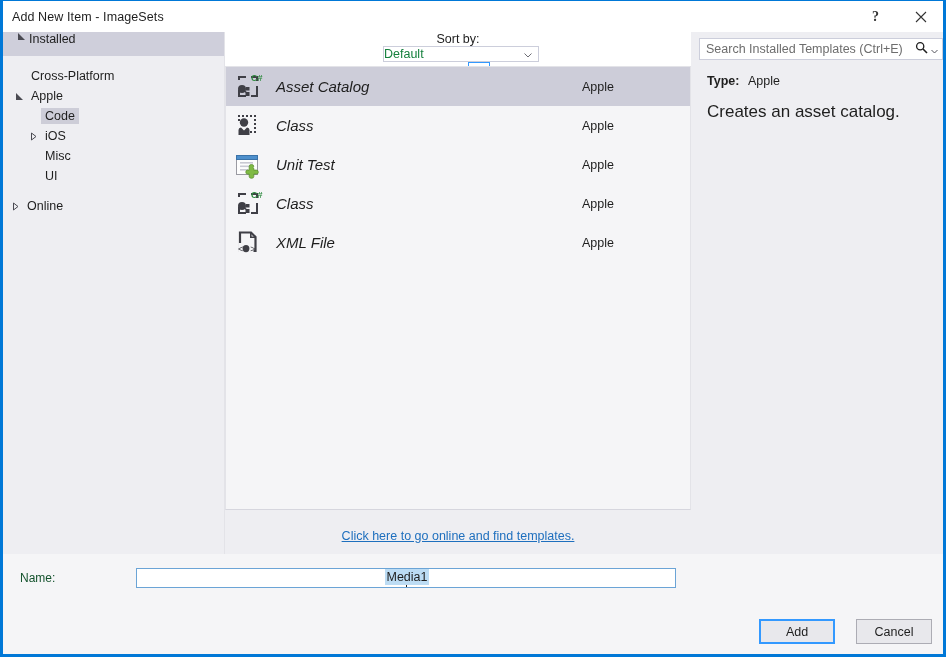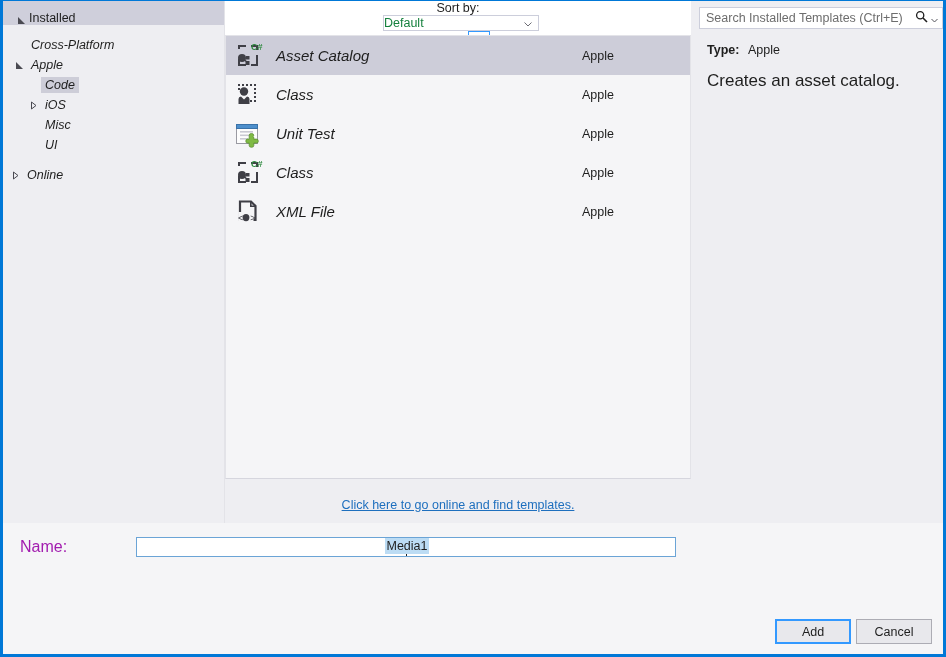--- a/index.html
+++ b/index.html
@@ -84,35 +84,35 @@
     min-width: 222px;
     background: #eeeef2;
     border-right: 1px solid #e3e3e8;
     position: relative;
     overflow: hidden;
   }
   .tree-root-row {
     height: 24px;
     background: #cfcfdb;
     display: flex;
-    align-items: flex-end;
+    align-items: flex-start;
     padding-left: 10px;
     font-size: 12.5px;
     color: #1e1e1e;
     cursor: default;
   }
   .tree-node {
     height: 20px;
     display: flex;
     align-items: center;
     font-size: 12.5px;
     color: #1e1e1e;
     cursor: default;
   }
-  .tree-node .lbl { padding: 1px 4px; font-style: italic; }
+  .tree-node .lbl { padding: 1px 4px; }
   .tree-node.selected .lbl {
     background: #cdcdd8;
   }
   .twisty {
     width: 16px;
     min-width: 16px;
     display: flex;
     align-items: center;
     justify-content: center;
     font-size: 0;
@@ -292,22 +292,22 @@
     position: relative;
     padding: 0;
   }
   .namerow {
     display: flex;
     align-items: center;
     padding: 14px 0 0 17px;
   }
   .name-label {
     width: 116px;
-    font-size: 16px;
-    color: #a21caf;
+    font-size: 12px;
+    color: #14532d;
   }
   .name-input-wrap {
     width: 540px;
     height: 20px;
     border: 1px solid #6ba4d6;
     background: #ffffff;
     display: flex;
     align-items: center;
     padding: 0 0 0 1px;
     flex-direction: column;
@@ -323,21 +323,21 @@
   .caret-bar {
     width: 1px;
     height: 14px;
     background: #1e1e1e;
   }
   .buttons {
     position: absolute;
     right: 11px;
     bottom: 10px;
     display: flex;
-    gap: 5px;
+    gap: 21px;
   }
   .btn {
     width: 76px;
     height: 25px;
     font-size: 12.5px;
     font-family: "Liberation Sans", sans-serif;
     color: #1e1e1e;
     background: #e8e8ec;
     border: 1px solid #acacb4;
     cursor: default;
@@ -348,20 +348,33 @@
   .btn.primary {
     border: 2px solid #3399ff;
     background: #e8e8ec;
   }
 </style>
 </head>
 <body>
 
 <div class="dialog">
 
+  <div class="titlebar">
+    <div class="titlebar-text">Add New Item - ImageSets</div>
+    <div class="titlebar-buttons">
+      <div class="tb-btn">
+        <span class="help-glyph">?</span>
+      </div>
+      <div class="tb-btn close">
+        <svg width="12" height="12" viewBox="0 0 12 12">
+          <path d="M1 1 L11 11 M11 1 L1 11" stroke="currentColor" stroke-width="1.1" fill="none"></path>
+        </svg>
+      </div>
+    </div>
+  </div>
 
   <div class="body">
 
     <div class="columns">
 
       <div class="sidebar">
 
         <div class="tree-root-row">
           <span class="twisty">
             <svg width="9" height="9" viewBox="0 0 9 9">

